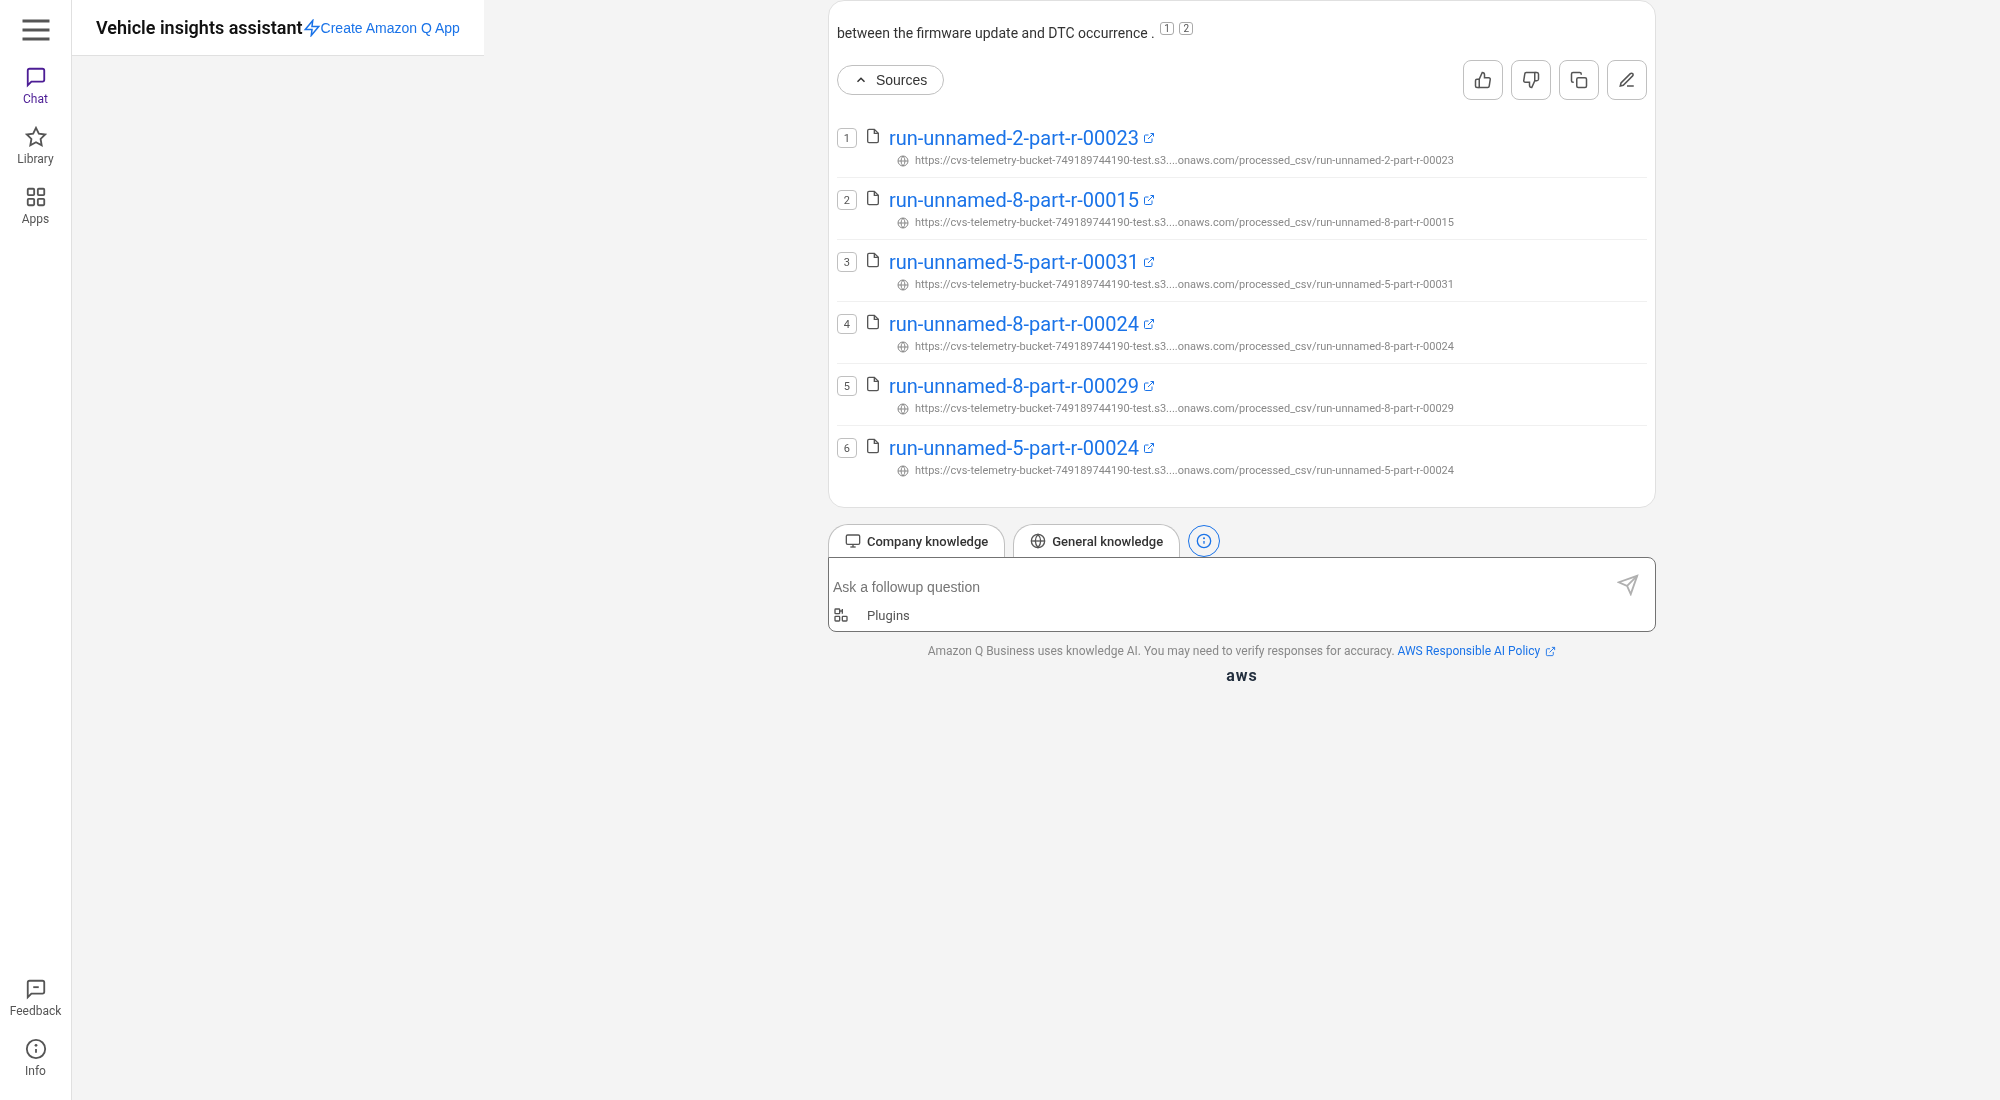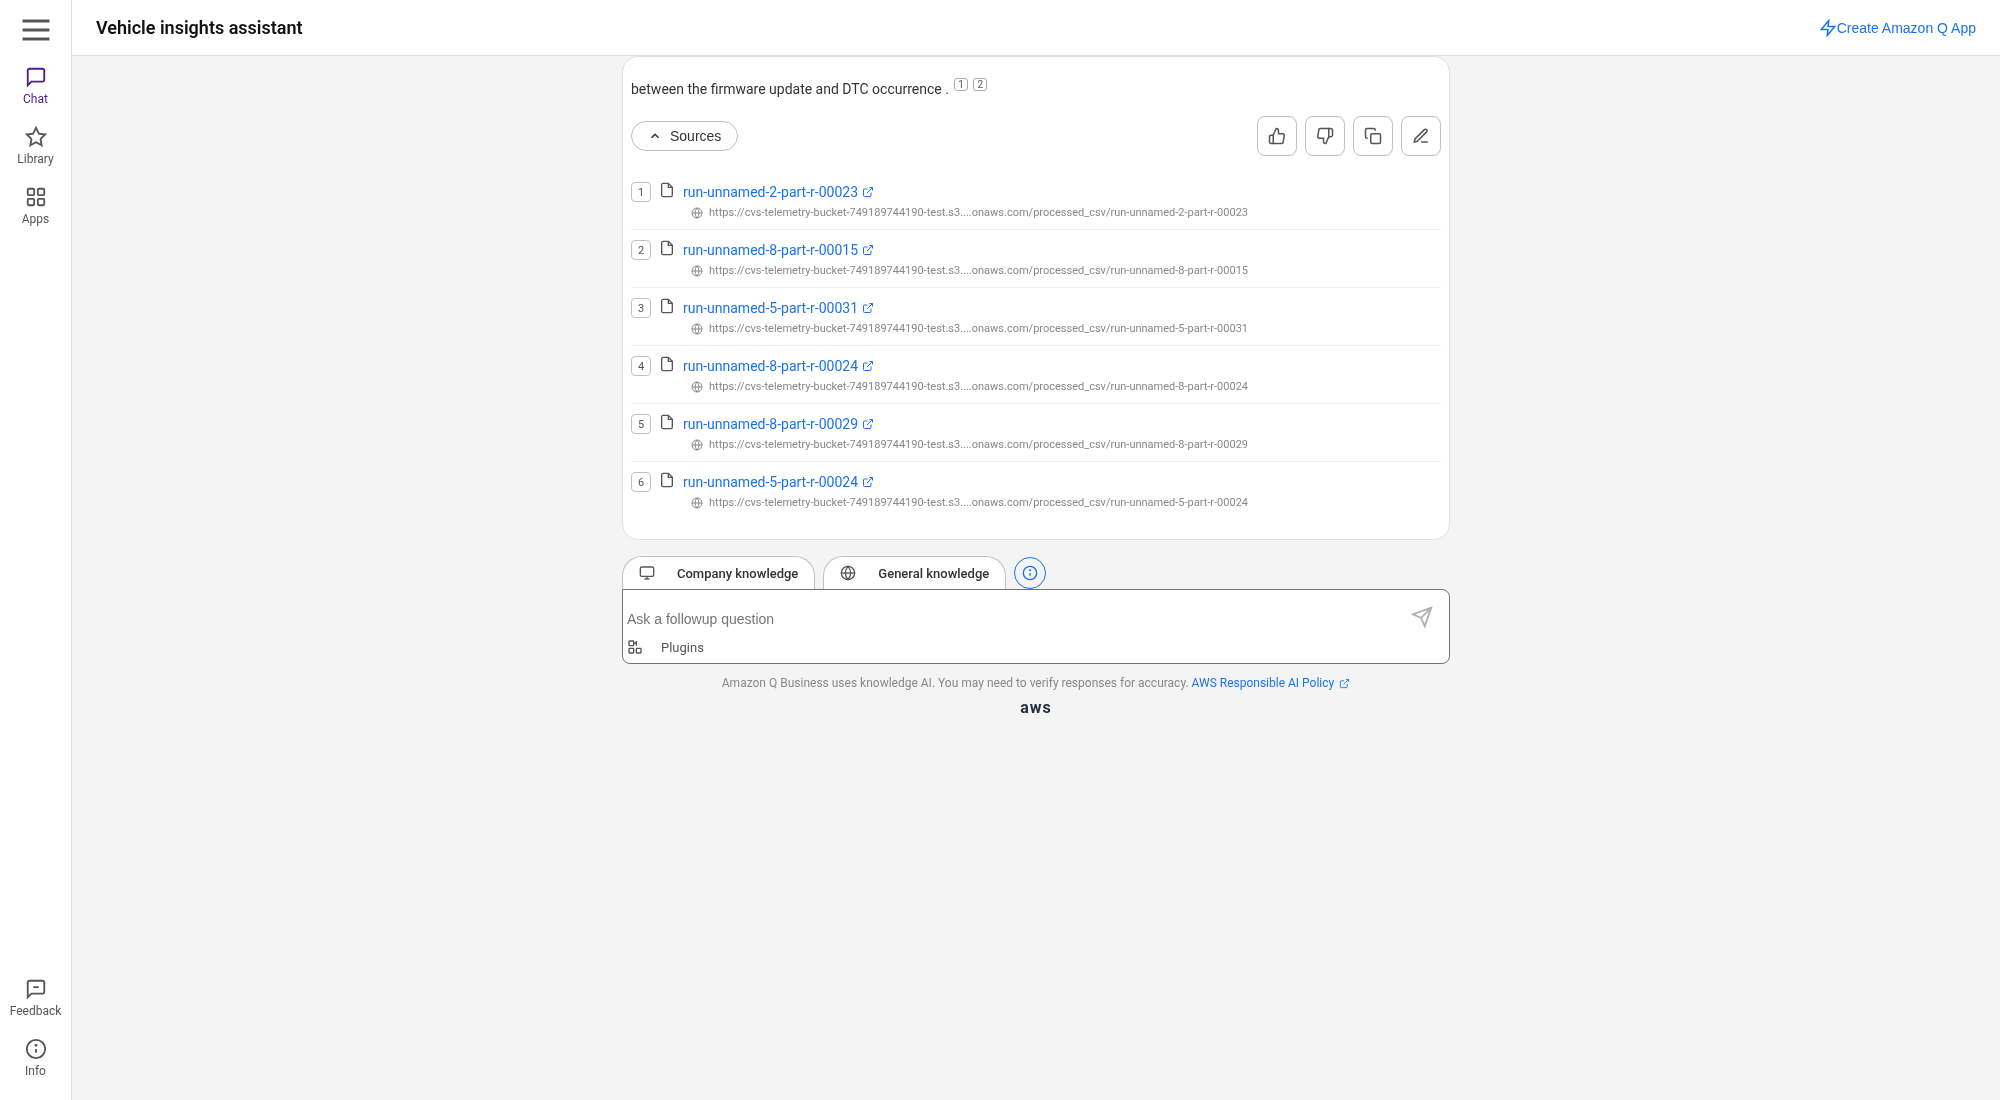--- a/index.html
+++ b/index.html
@@ -32,21 +32,21 @@
     .sidebar-item svg { width: 22px; height: 22px; }
     .sidebar-bottom {
       margin-top: auto;
       display: flex; flex-direction: column; align-items: center; width: 100%;
     }
 
     
     .main {
       flex: 1;
       display: flex;
-      flex-direction: column;
+      flex-direction: row;
       overflow: hidden;
       background: #f4f4f4;
     }
 
     
     .topbar {
       background: #fff;
       border-bottom: 1px solid #e0e0e0;
       display: flex; align-items: center; justify-content: space-between;
       padding: 0 24px;
@@ -129,41 +129,41 @@
     .source-number {
       width: 20px; height: 20px; border-radius: 4px;
       border: 1px solid #c0c0c0;
       display: flex; align-items: center; justify-content: center;
       font-size: 11px; color: #555; flex-shrink: 0;
     }
     .source-file-icon {
       color: #555; flex-shrink: 0;
     }
     .source-link {
-      color: #1a73e8; text-decoration: none; font-size: 14px;
+      color: #1a73e8; text-decoration: none; font-size: 20px;
       display: flex; align-items: center; gap: 4px;
     }
     .source-url {
       display: flex; align-items: center; gap: 6px;
       padding-left: 60px; font-size: 11px; color: #888;
     }
     .source-url svg { width: 12px; height: 12px; flex-shrink: 0; }
 
     
     .input-container {
       width: 100%;
       max-width: 860px;
       padding: 0 16px;
     }
     .knowledge-tabs {
       display: flex; align-items: center; gap: 8px;
       margin-bottom: 0;
     }
     .knowledge-tab {
-      display: flex; align-items: center; gap: 22px;
+      display: flex; align-items: center; gap: 6px;
       padding: 8px 16px; border-radius: 20px 20px 0 0;
       font-size: 13px; font-weight: 500; cursor: pointer;
       border: 1px solid #c0c0c0; border-bottom: none;
       background: #fff; color: #333;
     }
     .knowledge-tab.active {
       background: #fff; color: #333;
       border-color: #c0c0c0;
     }
     .knowledge-tab svg { width: 16px; height: 16px; color: #555; }

